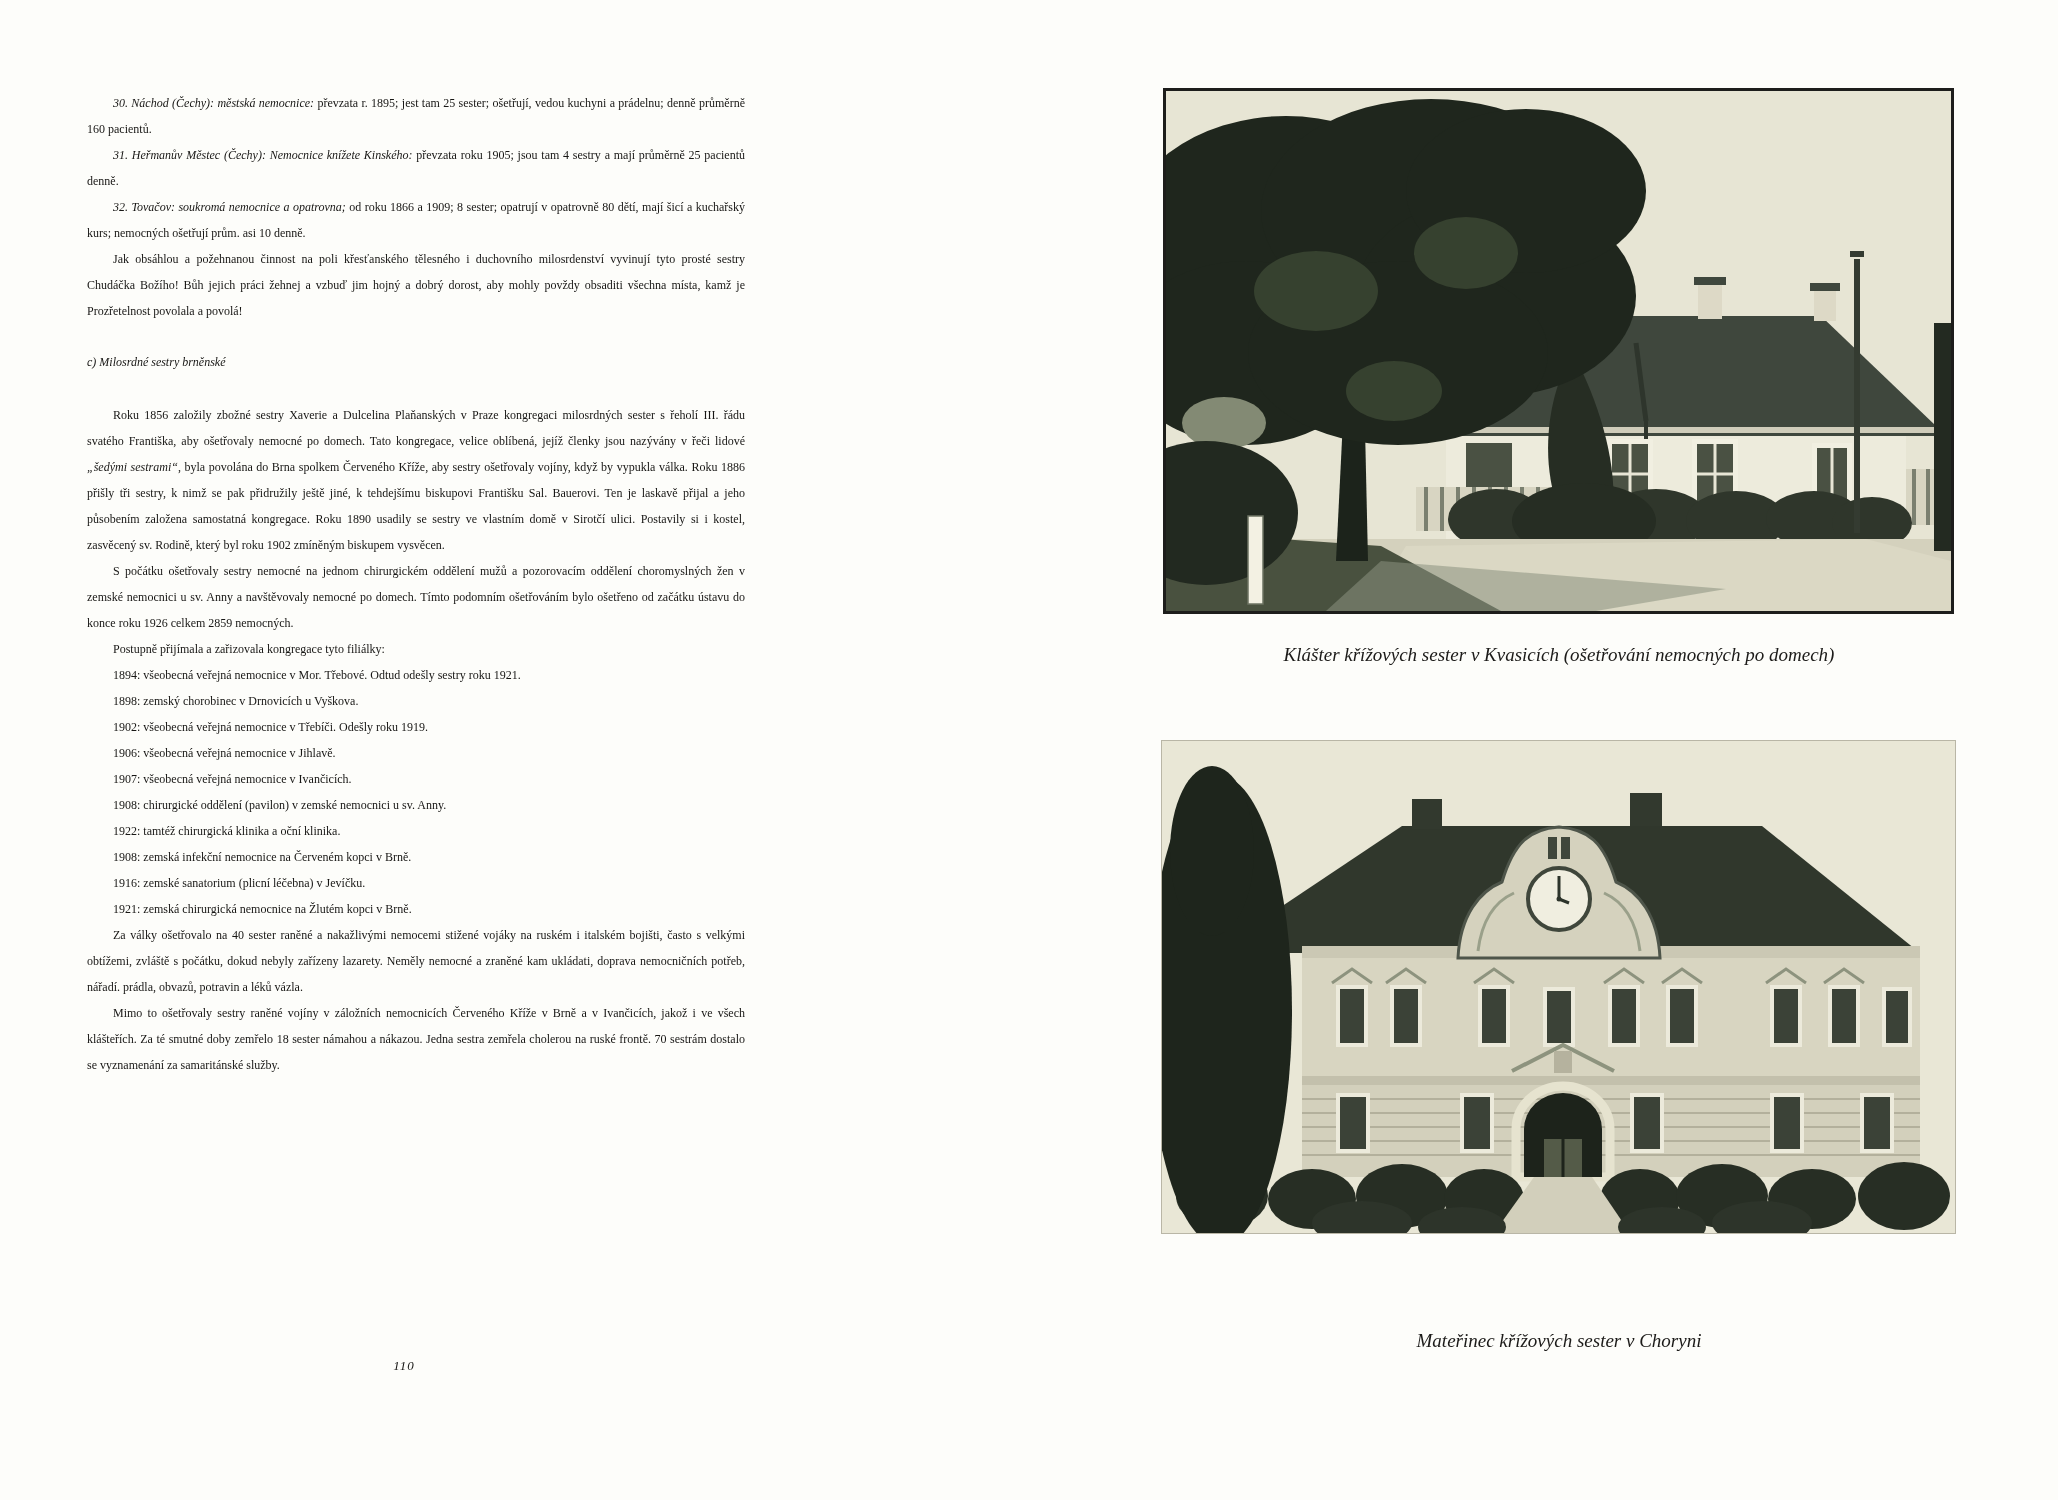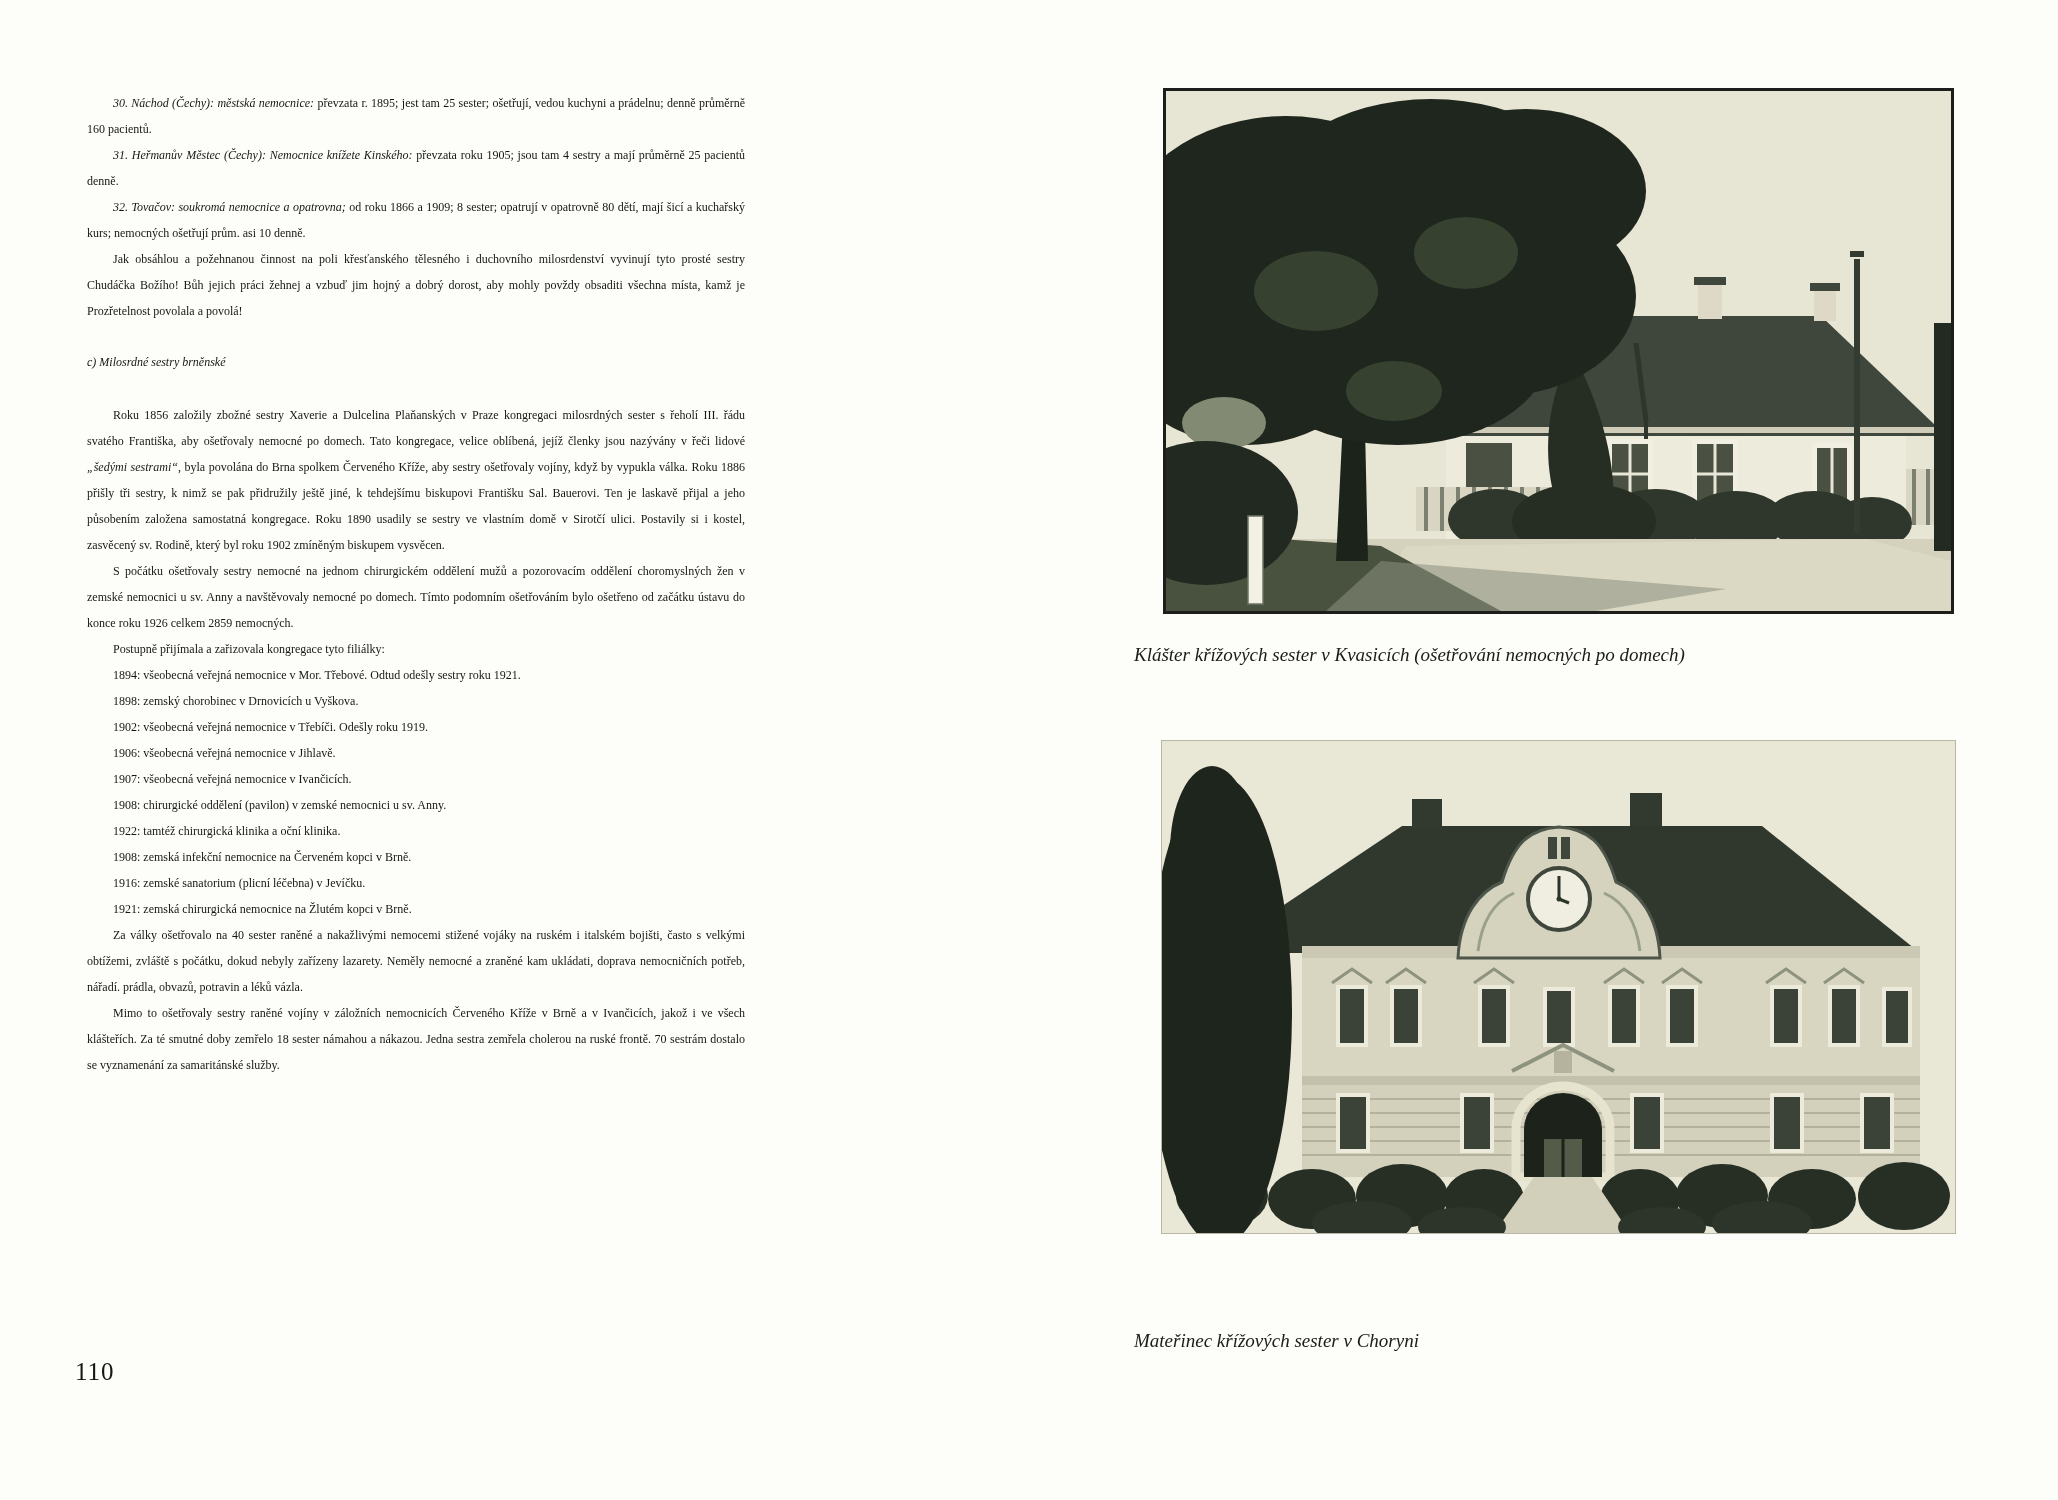--- a/index.html
+++ b/index.html
@@ -18,34 +18,35 @@
     position:absolute;left:75px;top:90px;width:658px;
     font-size:12px;line-height:26px;text-align:justify;margin-left:12px;
   }
   .textcol p{margin:0;text-indent:26px;}
   .it{font-style:italic;}
   .heading{
     text-align:left;font-style:italic;text-indent:0 !important;
     margin:25px 0 27px 0 !important;
   }
   .folio{
-    position:absolute;font-size:25px;letter-spacing:1px;
+    position:absolute;font-style:italic;font-size:13px;letter-spacing:1px;
+    text-align:center;
   }
   #folio-left{left:75px;width:658px;top:1358px;}
   #folio-right{left:134px;width:790px;top:1348px;}
 
   .photo{
     position:absolute;overflow:hidden;background:#e7e5d4;
   }
   #photo-top{left:134px;top:88px;width:785px;height:520px;border:3px solid #1d1d1b;}
   #photo-bottom{left:132px;top:740px;width:793px;height:492px;border:1px solid #b9b6a6;}
   .photo svg{display:block;width:100%;height:100%;}
 
   .caption{
-    position:absolute;font-style:italic;font-size:19px;text-align:left;color:#1c1b19;
+    position:absolute;font-style:italic;font-size:19px;text-align:center;color:#1c1b19;
   }
   #caption-top{left:105px;top:644px;width:850px;}
   #caption-bottom{left:105px;top:1330px;width:850px;font-style:italic;}
 </style>
 </head>
 <body>
 
 <div class="page" id="page-left">
   <div class="textcol">
 

